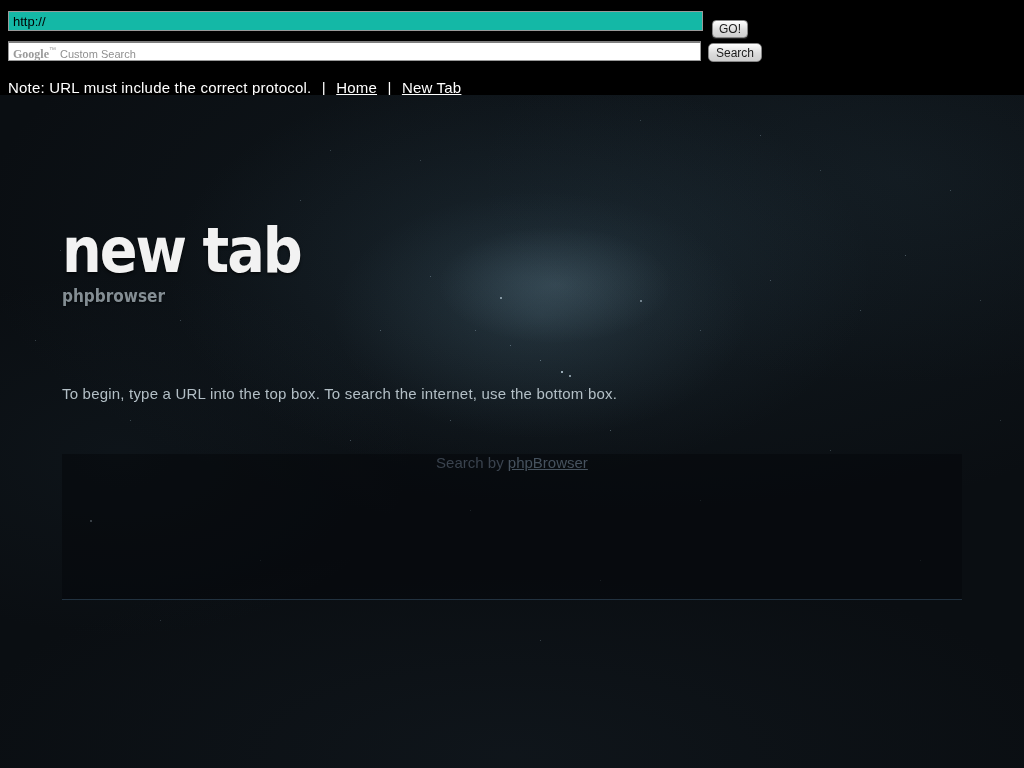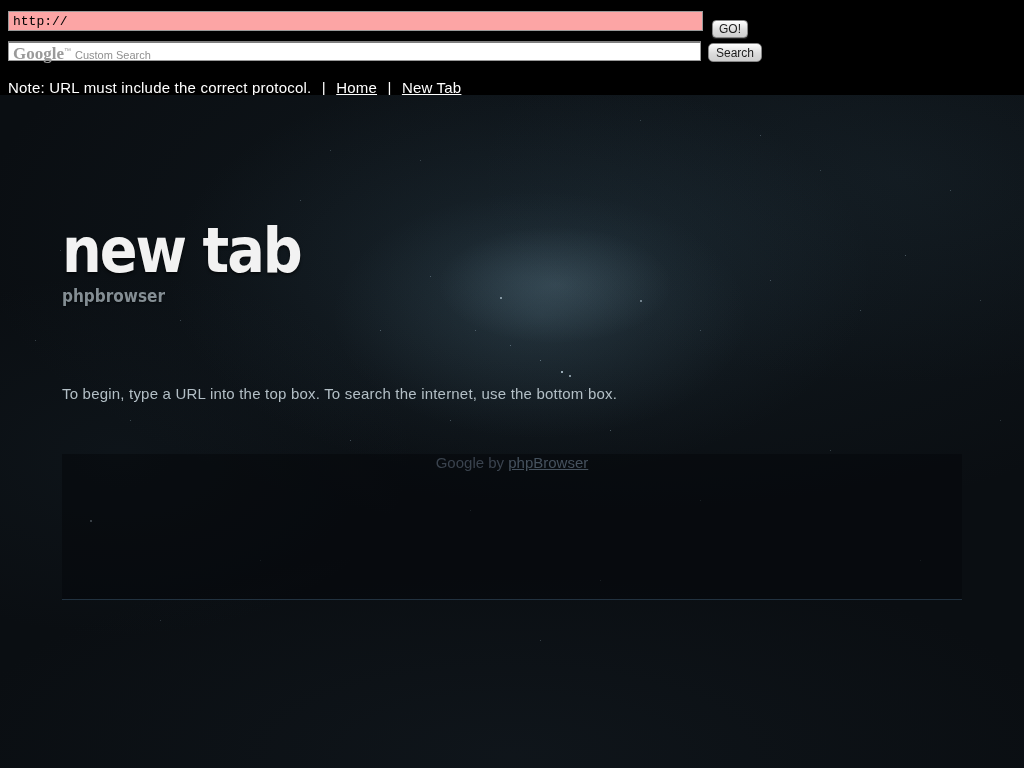--- a/index.html
+++ b/index.html
@@ -22,22 +22,22 @@
   
   .chrome{
     background:var(--chrome-bg);
     padding:11px 8px 0 8px;
     height:95px;
   }
   .chrome-row{display:flex;align-items:flex-start;}
   .url-input{
     width:695px;height:20px;
     border:1px solid #9a9a9a;
-    background:#fca5a5;color:#000;
-    font-family:Liberation Mono, monospace;
+    background:#14b8a6;color:#000;
+    font-family:Liberation Sans, sans-serif;
     font-size:13px;padding:1px 4px;
     outline:none;
   }
   .go-btn{
     margin-left:9px;margin-top:9px;
     height:18px;min-width:34px;
     border:1px solid #868686;border-radius:4px;
     background:linear-gradient(#ffffff,#dcdcdc 55%,#cfcfcf);
     font-size:12px;color:#1c1c1c;
     font-family:"Liberation Sans",sans-serif;
@@ -52,21 +52,21 @@
     background:#ffffff;color:#000;
     font-size:13px;padding:1px 4px;outline:none;
   }
   .watermark{
     position:absolute;left:5px;top:3px;
     pointer-events:none;white-space:nowrap;
     color:#9a9a9a;
   }
   .watermark .g-logo{
     font-family:"Liberation Serif","DejaVu Serif",serif;
-    font-weight:bold;font-size:17px;color:#9a9a9a;
+    font-weight:bold;font-size:12px;color:#9a9a9a;
     letter-spacing:0;
   }
   .watermark sup{font-size:7px;color:#9a9a9a;}
   .watermark .cs{
     font-size:11px;color:#8f8f8f;margin-left:4px;
     font-family:"Liberation Sans",sans-serif;
   }
   .search-btn{
     margin-left:7px;margin-top:2px;
     height:19px;min-width:52px;
@@ -213,17 +213,17 @@
   <div class="stars"></div>
   <div class="stars-bright"></div>
   <div class="container">
     <div class="hero">
       <div class="hero-title">new tab</div>
       <div class="hero-subtitle">phpbrowser</div>
     </div>
     <div class="instructions">To begin, type a URL into the top box. To search the internet, use the bottom box.</div>
     <div class="footer-box">
       <div class="footer-powered">
-        <span>Google by </span><a>phpBrowser</a>
+        <span>Search by </span><a>phpBrowser</a>
       </div>
     </div>
   </div>
 </div>
 
 </body></html>

